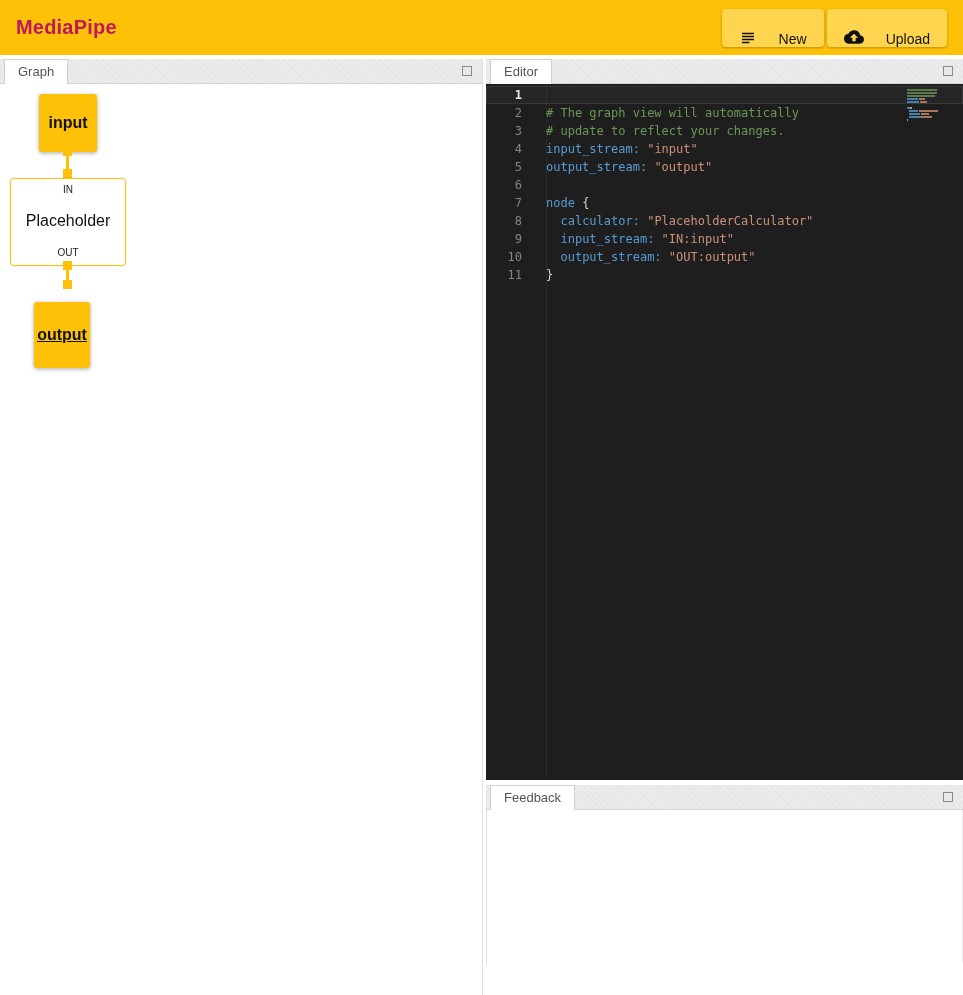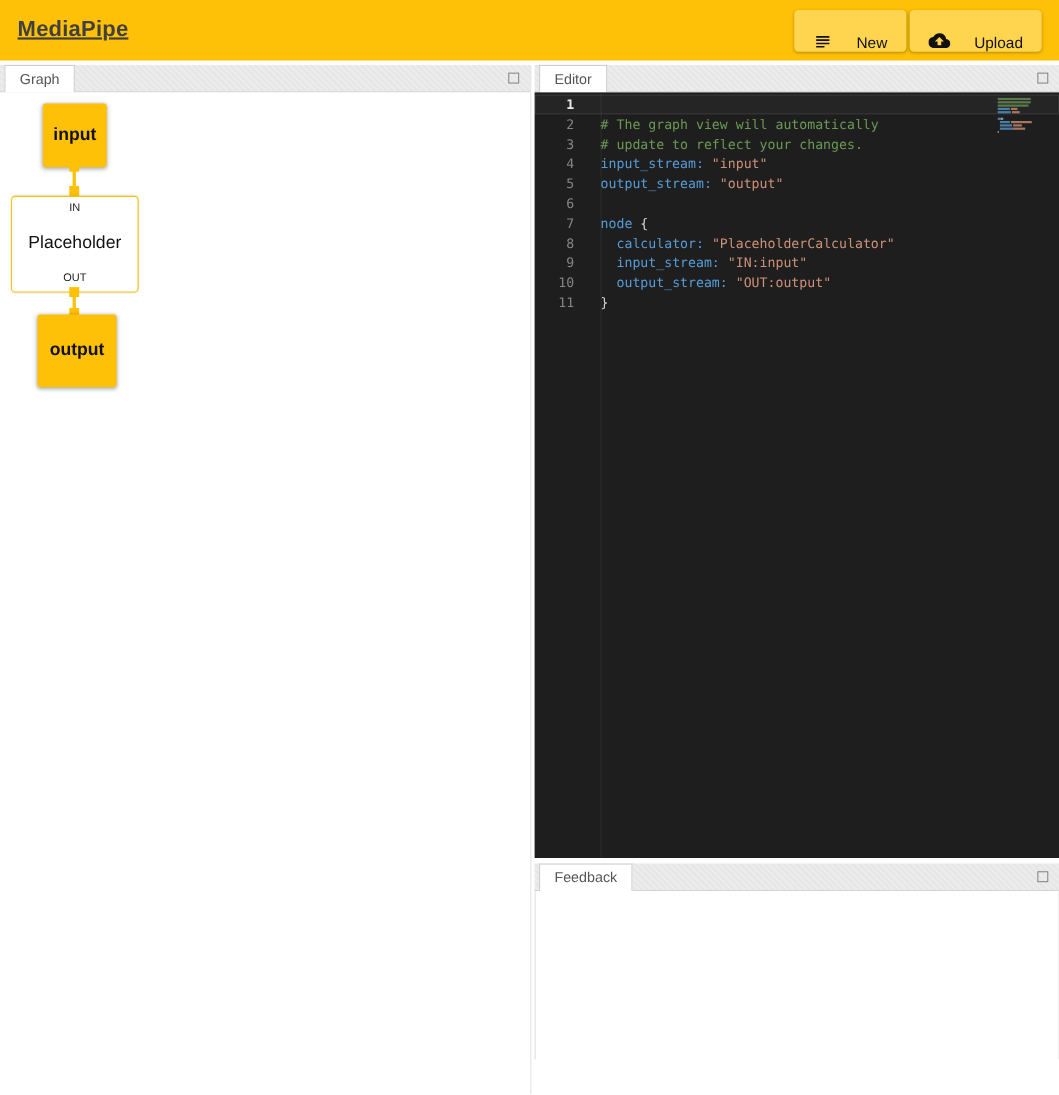--- a/index.html
+++ b/index.html
@@ -3,21 +3,21 @@
 <meta charset="utf-8">
 <style>
   * { box-sizing: border-box; margin: 0; padding: 0; }
   html, body { background: #ffffff; }
   body { font-family: "Liberation Sans", sans-serif; }
   .app { position: relative; width: 963px; height: 995px; background: #fff; overflow: hidden; }
 
   
   .topbar { position: absolute; left: 0; top: 0; width: 963px; height: 55px;
             background: #FFC107; display: flex; align-items: center; padding: 0 16px; z-index: 5; }
-  .app-title { font-size: 20px; font-weight: bold; color: #404040; letter-spacing: .2px; text-decoration: underline; }
+  .app-title { font-size: 20px; font-weight: bold; color: #be185d; letter-spacing: .2px; }
   .topbar-actions { margin-left: auto; display: flex; gap: 3px; }
   .top-btn { display: flex; align-items: flex-end; gap: 22px; height: 38px; padding: 0 17px;
              background: #FFD54F; border: none; border-radius: 4px; cursor: pointer;
              font-family: "Liberation Sans", sans-serif; font-size: 14px; font-weight: 500; color: #111;
              box-shadow: 0 1px 3px rgba(0,0,0,0.28); }
   .top-btn svg { display: block; }
 
   
   .panel { position: absolute; background: #fff; }
   .panel-strip { height: 25px; background: #ececec;
@@ -30,21 +30,21 @@
 
   .graph-panel { left: 0; top: 59px; width: 483px; height: 936px; border-right: 1px solid #e0e0e0; text-align: center; }
   .graph-canvas { position: relative; width: 100%; height: calc(100% - 25px); background: #fff; }
 
   
   .gnode { position: absolute; display: flex; align-items: center; justify-content: center;
            border-radius: 3px; cursor: pointer; }
   .stream-node { background: #FFC107; box-shadow: 0 1px 4px rgba(0,0,0,0.35); color: #111;
                  font-size: 16px; font-weight: bold; }
   .node-input  { left: 39px; top: 10px;  width: 58px; height: 58px; }
-  .node-output { left: 34px; top: 202px; width: 72px; height: 66px; }
+  .node-output { left: 34px; top: 218px; width: 56px; height: 66px; text-decoration: underline; }
   .calc-node { left: 10px; top: 94px; width: 116px; height: 88px; background: #fff;
                border: 1px solid #FFC107; border-radius: 4px; flex-direction: column;
                justify-content: space-between; padding: 5px 0 7px; box-shadow: 0 0 2px rgba(0,0,0,0.12); }
   .calc-port { font-size: 10px; color: #222; }
   .calc-title { font-size: 16px; color: #111; }
   .port-sq { position: absolute; width: 9px; height: 9px; background: #FFC107; left: 63px; }
   .wire { position: absolute; width: 3px; background: #FFC107; left: 66px; }
   .port-a1 { top: 63px; }  .wire-1 { top: 68px; height: 26px; } .port-b1 { top: 85px; }
   .port-a2 { top: 177px; } .wire-2 { top: 182px; height: 20px; } .port-b2 { top: 196px; }
 

